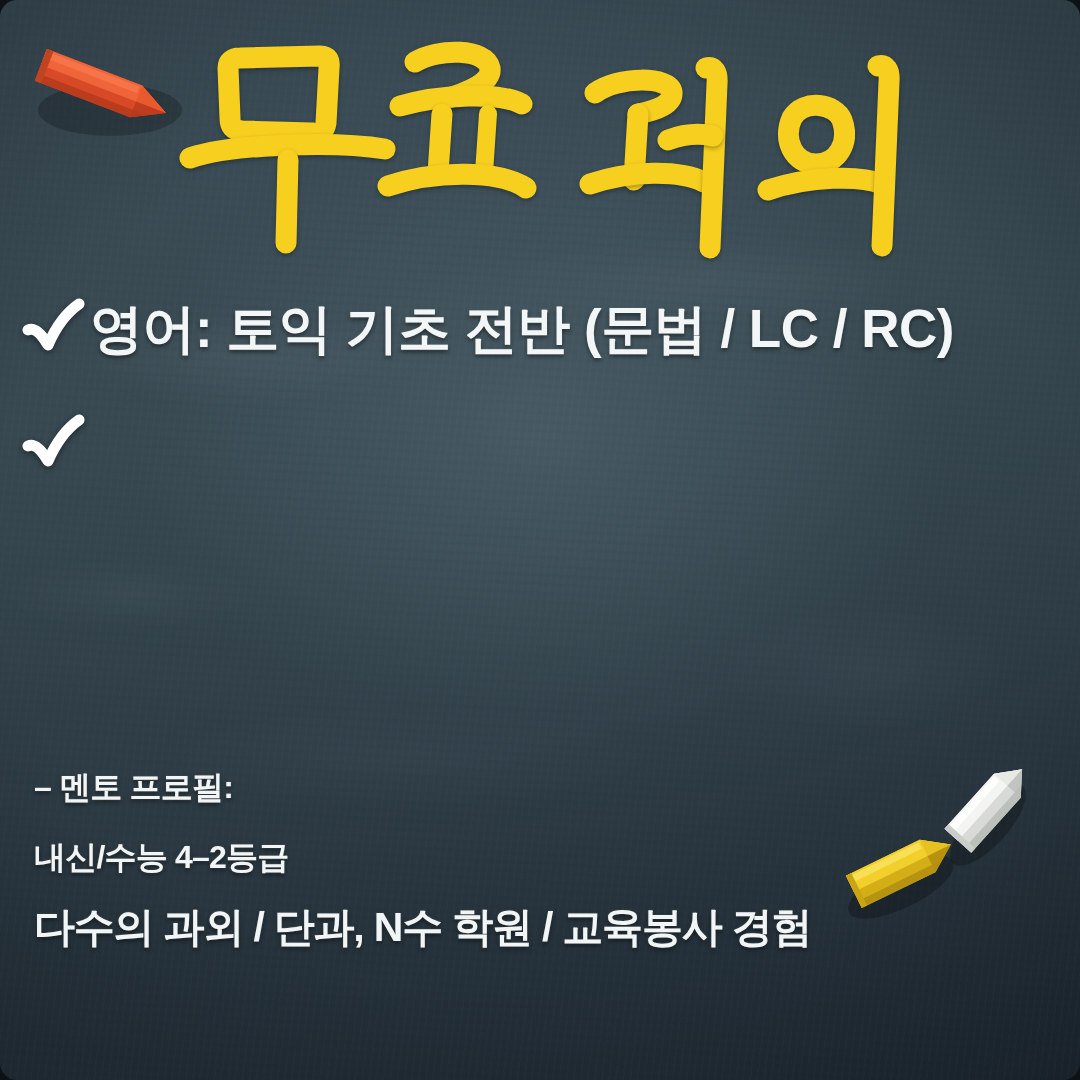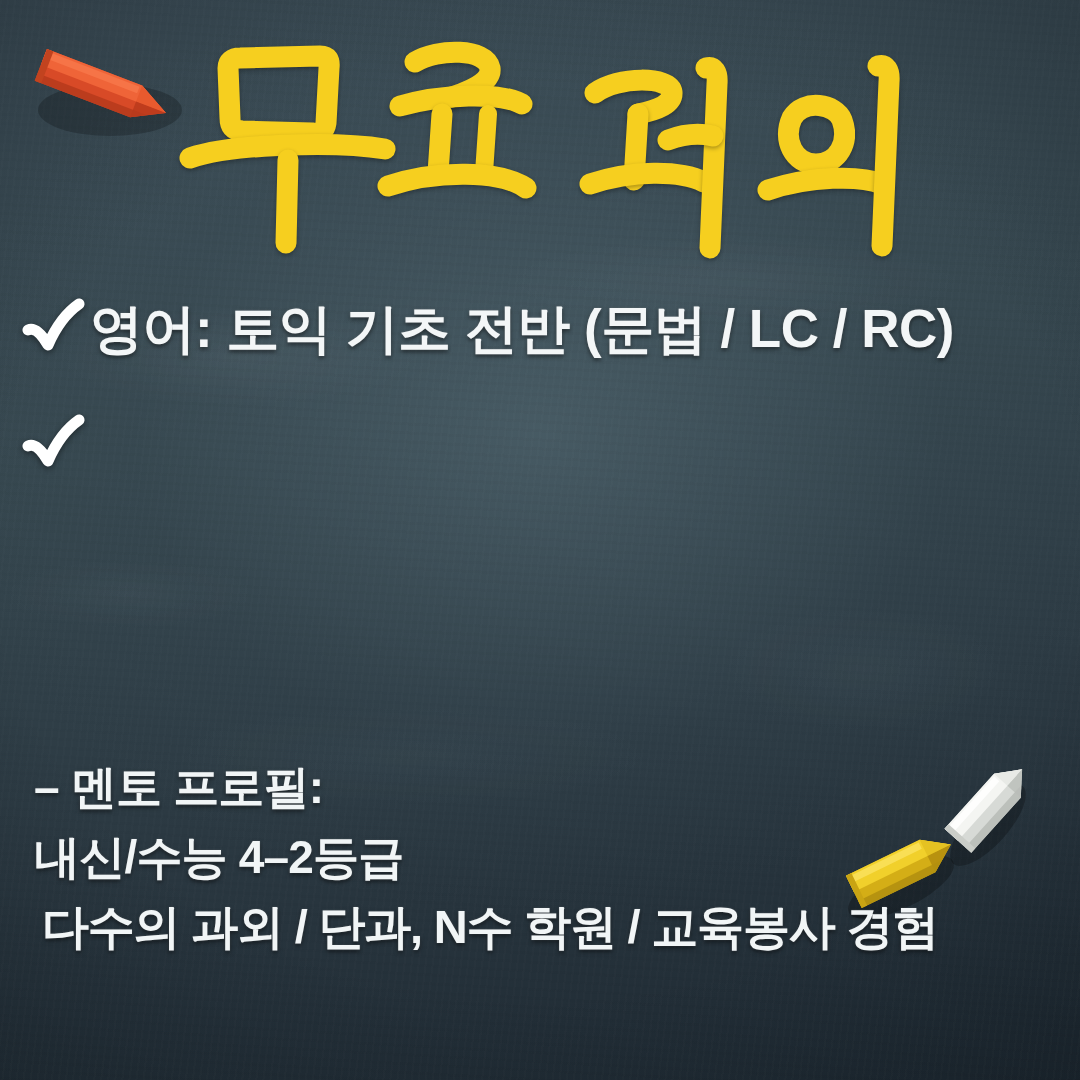--- a/index.html
+++ b/index.html
@@ -17,20 +17,21 @@
     position: relative;
     width: 1080px;
     height: 1080px;
     overflow: hidden;
     background-color: #36474f;
     background-image:
       radial-gradient(ellipse 78% 62% at 50% 40%, rgba(86,108,118,0.55) 0%, rgba(60,78,88,0.18) 48%, rgba(0,0,0,0) 72%),
       radial-gradient(ellipse 120% 100% at 50% 50%, rgba(0,0,0,0) 42%, rgba(10,16,21,0.55) 88%, rgba(7,12,16,0.9) 100%),
       linear-gradient(170deg, #3d4e58 0%, #36474f 38%, #2c3a43 66%, #1d2831 100%);
     user-select: none;
+    border-radius: 17px;
   }
 
   
   #board::before {
     content: "";
     position: absolute;
     inset: 0;
     pointer-events: none;
     background-image:
       radial-gradient(ellipse 260px 70px at 22% 33%, rgba(190,205,212,0.055), rgba(0,0,0,0) 70%),
@@ -116,31 +117,31 @@
 
   
   #profile {
     position: absolute;
     left: 34px;
     top: 752px;
     right: 10px;
     z-index: 5;
   }
   .profile-line {
-    font-size: 46px;
+    font-size: 32px;
     font-weight: 700;
     color: #f1f5f6;
     line-height: 70px;
     letter-spacing: -0.8px;
     white-space: nowrap;
     text-shadow:
       0 2px 4px rgba(0,0,0,0.55),
       0 0 2px rgba(255,255,255,0.22);
   }
-  .profile-line.last { font-size: 47px; letter-spacing: -1.2px; margin-left: 8px; }
+  .profile-line.last { font-size: 41px; letter-spacing: -1.2px; }
 
   
   .chalk {
     position: absolute;
     z-index: 4;
     pointer-events: none;
   }
   #chalk-red   { left: 18px;  top: 34px;  width: 175px; height: 120px; }
   #chalk-white { left: 930px; top: 745px; width: 120px; height: 125px; }
   #chalk-yellow{ left: 835px; top: 815px; width: 135px; height: 110px; }

